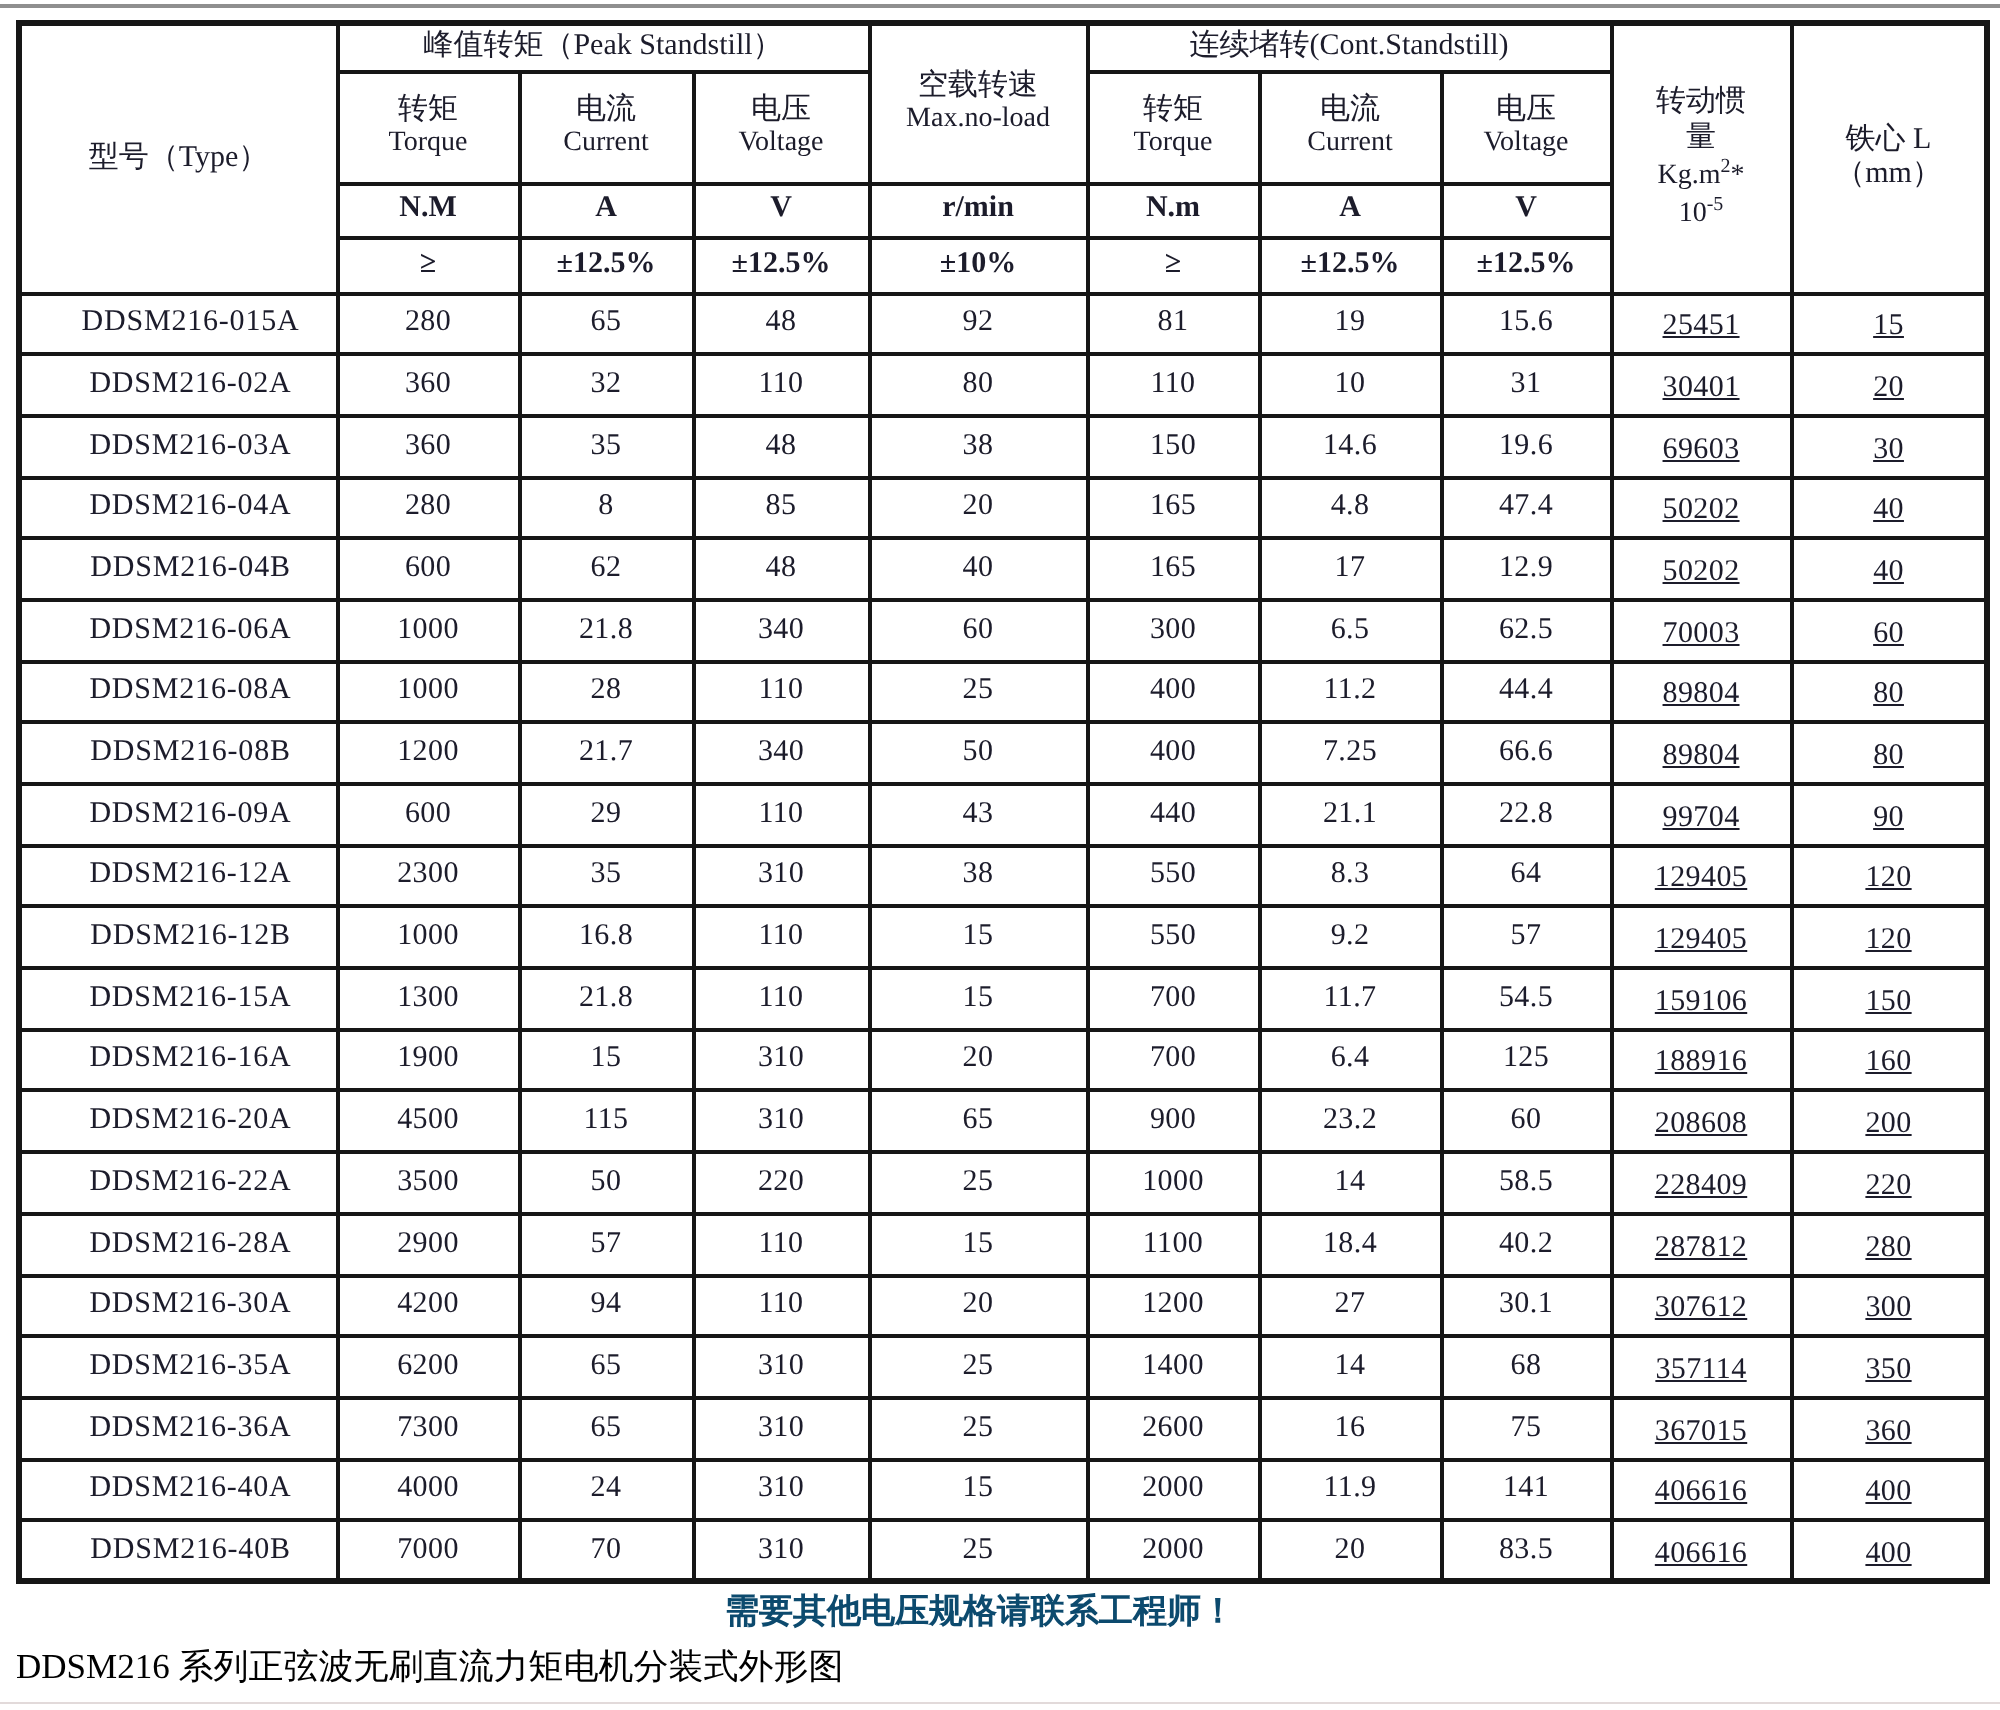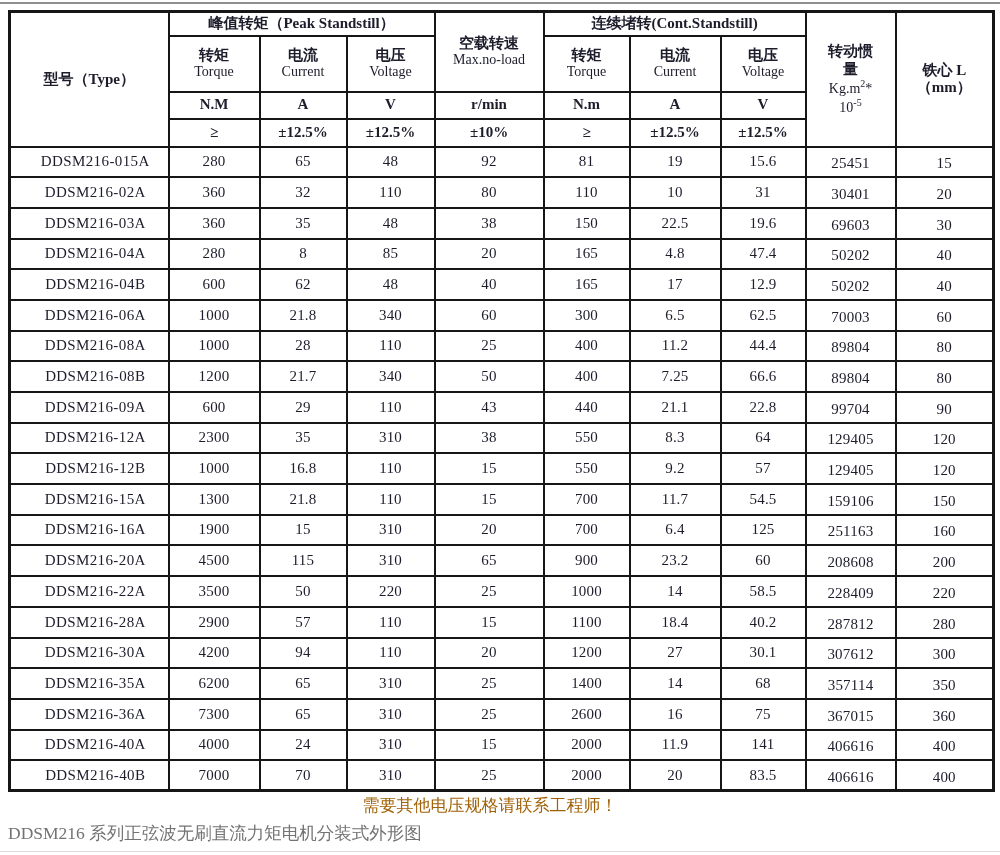--- a/index.html
+++ b/index.html
@@ -33,44 +33,44 @@
     line-height: 1.15;
     overflow: hidden;
   }
   table.spec { border: 3px solid #161616; }
   thead tr.r1 th { height: 24px; font-size: 15px; }
   thead tr.r2 th { height: 56px; }
   thead tr.r3 th { height: 27px; margin-top: 32px; }
   thead tr.r4 th { height: 28px; }
   thead th { font-weight: bold; }
   thead .en { font-weight: normal; font-size: 14px; }
-  thead .cn { font-weight: bold; }
+  thead .cn { font-weight: normal; }
   .line { display: block; }
   .wrap-narrow { display: inline-block; max-width: 3.3em; }
   sup { font-size: 10px; }
   tbody tr { height: 30.7px; }
   tbody td { font-size: 15px; letter-spacing: 0.2px; }
   tbody td.model {
     text-align: center;
     padding-left: 12px;
     letter-spacing: 0.4px;
   }
-  tbody td:nth-child(9), tbody td:nth-child(10) { padding-top: 4px; }
+  tbody td:nth-child(9), tbody td:nth-child(10) { padding-top: 4px; text-decoration: underline; }
   .red-note {
     position: absolute; top: 794px; left: 0; width: 980px;
     text-align: center;
     font-family: "Liberation Sans", "DejaVu Sans", sans-serif;
-    font-weight: normal;
+    font-weight: bold;
     font-size: 17px;
-    color: #a16207;
+    color: #0c4a6e;
   }
   .caption {
     position: absolute; top: 821px; left: 8px;
     font-size: 17.5px;
-    color: #737373;
+    color: #000000;
   }
 </style>
 </head>
 <body>
 
 <div class="page">
   <div class="top-rule"></div>
 
   <table class="spec">
     <colgroup>
@@ -180,21 +180,21 @@
           <td>30401</td>
           <td>20</td>
         </tr>
         <tr>
           <td class="model">DDSM216-03A</td>
           <td>360</td>
           <td>35</td>
           <td>48</td>
           <td>38</td>
           <td>150</td>
-          <td>22.5</td>
+          <td>14.6</td>
           <td>19.6</td>
           <td>69603</td>
           <td>30</td>
         </tr>
         <tr>
           <td class="model">DDSM216-04A</td>
           <td>280</td>
           <td>8</td>
           <td>85</td>
           <td>20</td>
@@ -302,21 +302,21 @@
         </tr>
         <tr>
           <td class="model">DDSM216-16A</td>
           <td>1900</td>
           <td>15</td>
           <td>310</td>
           <td>20</td>
           <td>700</td>
           <td>6.4</td>
           <td>125</td>
-          <td>251163</td>
+          <td>188916</td>
           <td>160</td>
         </tr>
         <tr>
           <td class="model">DDSM216-20A</td>
           <td>4500</td>
           <td>115</td>
           <td>310</td>
           <td>65</td>
           <td>900</td>
           <td>23.2</td>

